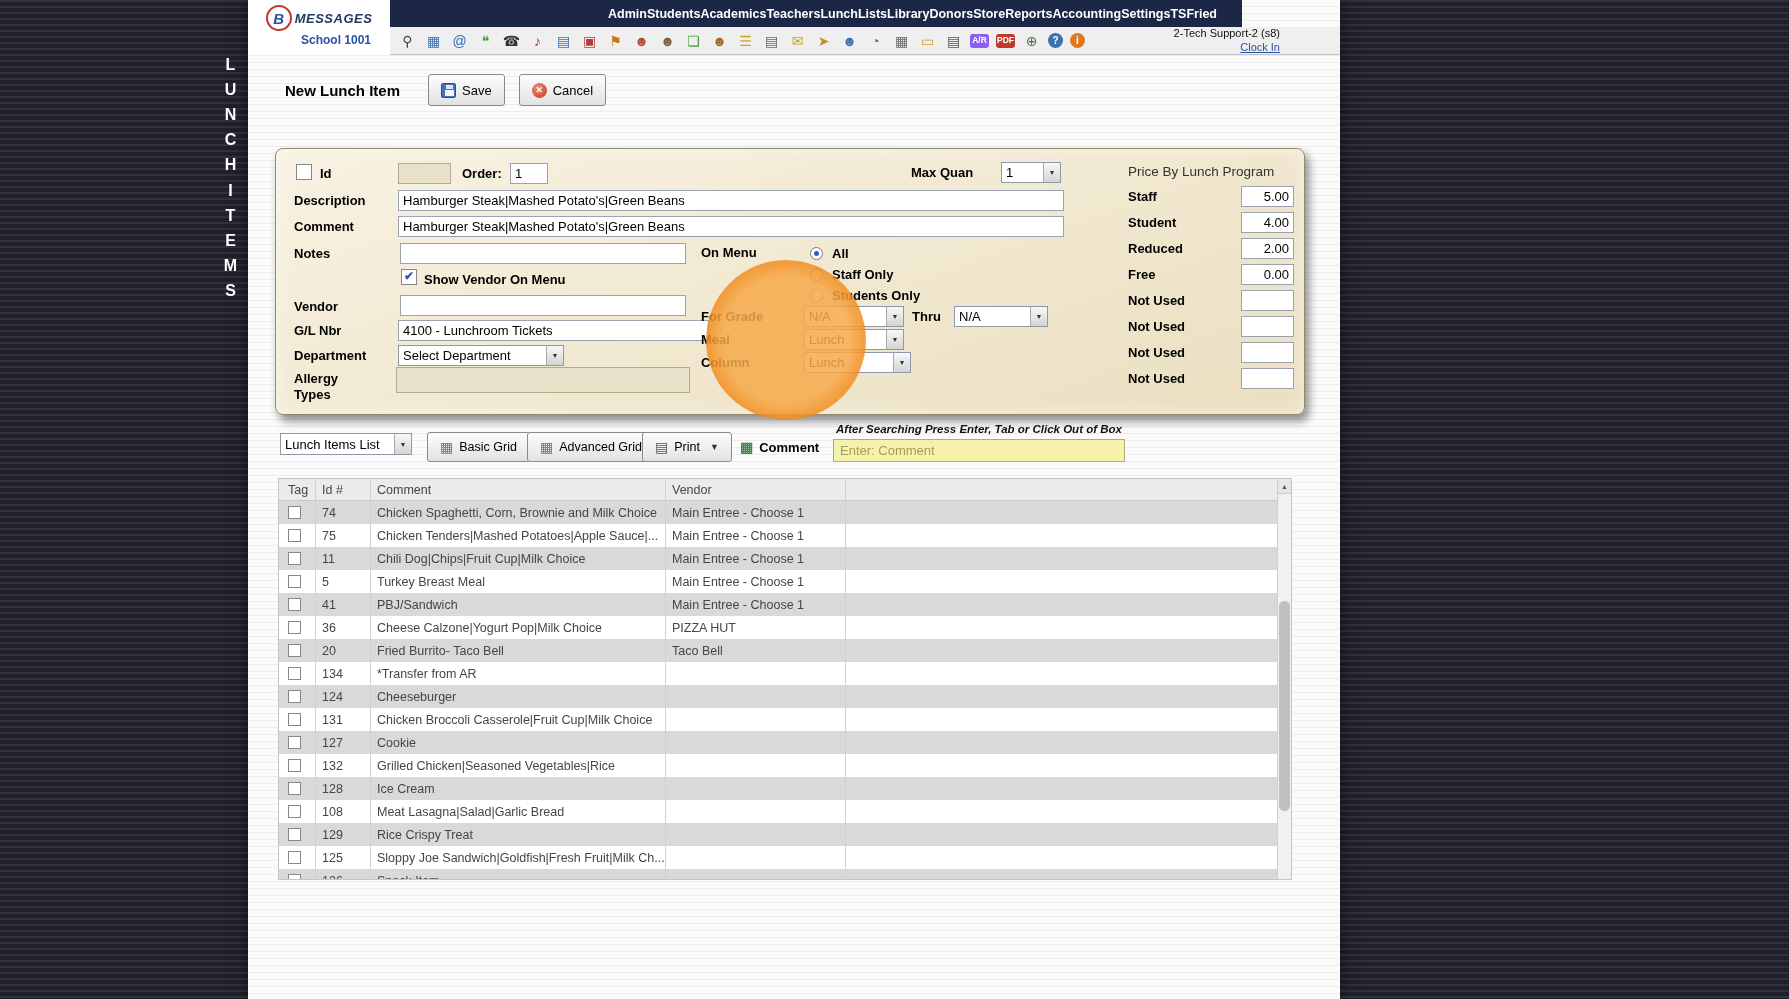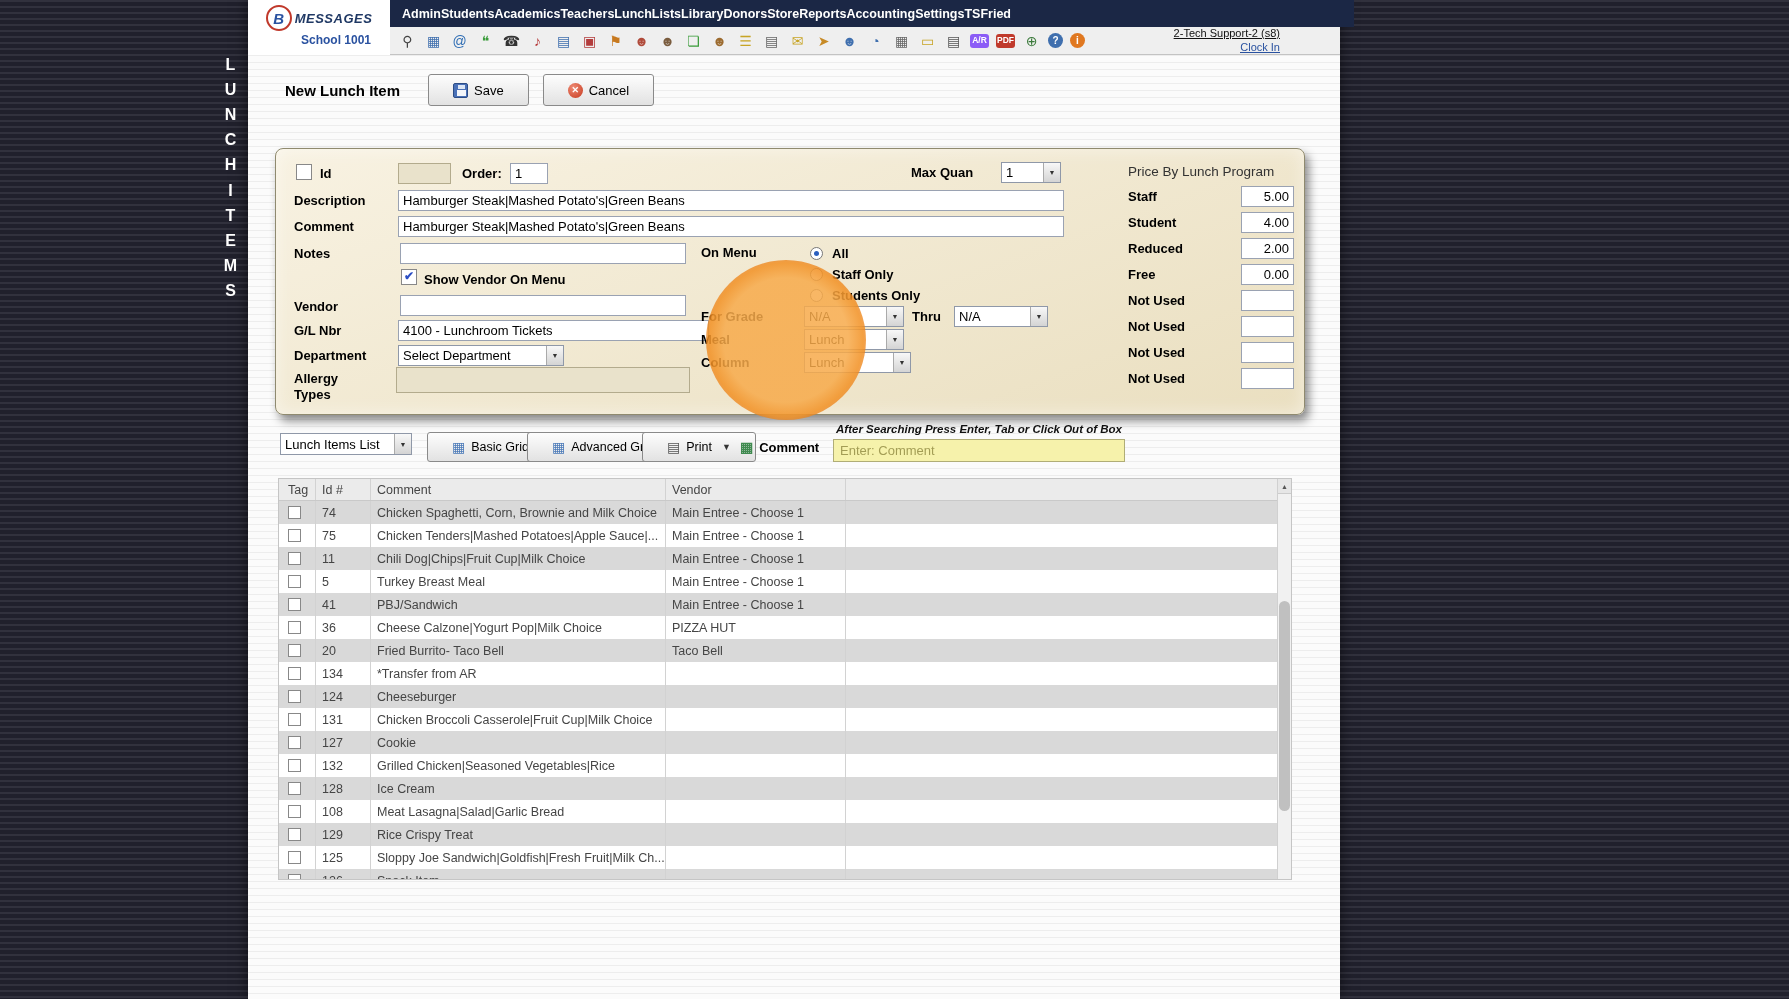--- a/index.html
+++ b/index.html
@@ -23,34 +23,34 @@
     box-shadow:0 0 14px rgba(0,0,0,.55);
   }
 
   
   .logo-box { position:absolute; left:0; top:0; width:142px; height:55px; background:#fff; display:flex; flex-direction:column; align-items:center; padding-top:5px; z-index:4; }
   .logo-top { display:flex; align-items:center; gap:3px; }
   .logo-circle { width:26px; height:26px; border-radius:50%; border:2px solid #c0392b; color:#2a52a0; font-weight:bold; font-style:italic; font-size:15px; display:flex; align-items:center; justify-content:center; background:#fff; }
   .logo-text { color:#1f3864; font-weight:bold; font-style:italic; font-size:13px; letter-spacing:.5px; }
   .logo-school { color:#2a52a0; font-weight:bold; font-size:12px; margin-top:2px; margin-left:34px; }
 
-  .navbar { position:absolute; left:142px; top:0; width:964px; height:27px; background:#1b2745; display:flex; align-items:center; justify-content:flex-start; padding:0 39px 0 12px; }
+  .navbar { position:absolute; left:142px; top:0; width:852px; height:27px; background:#1b2745; display:flex; align-items:center; justify-content:flex-end; padding:0 25px 0 12px; }
   .nav-item { color:#fff; font-size:12.5px; font-weight:bold; text-decoration:none; cursor:pointer; white-space:nowrap; }
 
   .toolbar { position:absolute; left:142px; top:27px; width:950px; height:28px; background:#efefef; border-bottom:1px solid #c3c3c3; display:flex; align-items:center; gap:7px; padding-left:8px; }
   .tb-icon { width:19px; height:19px; display:inline-flex; align-items:center; justify-content:center; font-size:14px; cursor:pointer; line-height:1; }
   .tb-icon.chip { font-size:8.5px; font-weight:bold; border-radius:3px; color:#fff; width:19px; height:14px; }
   .tb-icon.round { border-radius:50%; width:15px; height:15px; font-size:10px; }
-  .tb-right { margin-left:auto; margin-right:60px; text-align:right; font-size:11px; color:#111; line-height:1.25;text-decoration:underline; }
+  .tb-right { margin-left:auto; margin-right:60px; text-align:right; font-size:11px; color:#111; line-height:1.25; }
   .clockin { color:#2a52a0; text-decoration:underline; cursor:pointer; font-size:11px; }
 
   
   .title-row { position:absolute; left:37px; top:74px; display:flex; align-items:center; gap:14px; z-index:2; }
   .page-title { font-size:15px; font-weight:bold; color:#000; margin-right:14px; }
-  .btn { display:inline-flex; align-items:center; gap:6px; background:linear-gradient(#fdfdfd,#e2e2e2); border:1px solid #8a8a8a; border-radius:3px; height:32px; padding:0 24px; font-size:13px; color:#000; cursor:pointer; font-family:"Liberation Sans",sans-serif; }
+  .btn { display:inline-flex; align-items:center; gap:6px; background:linear-gradient(#fdfdfd,#e2e2e2); border:1px solid #8a8a8a; border-radius:3px; height:32px; padding:0 12px; font-size:13px; color:#000; cursor:pointer; font-family:"Liberation Sans",sans-serif; }
   .btn.small { height:30px; font-size:12.5px; }
   .icon-floppy { width:15px; height:15px; background:#4a71b8; border:1px solid #2d4d86; border-radius:2px; position:relative; display:inline-block; }
   .icon-floppy::before { content:''; position:absolute; top:1px; left:4px; width:7px; height:4px; background:#dce6f5; }
   .icon-floppy::after { content:''; position:absolute; bottom:1px; left:3px; width:9px; height:6px; background:#f4f6fa; }
   .icon-cancel { width:15px; height:15px; border-radius:50%; background:radial-gradient(circle at 35% 30%,#ef8a74,#c63a1f); display:inline-flex; align-items:center; justify-content:center; color:#fff; font-size:9px; font-weight:bold; }
   .icon-cancel::after { content:'✕'; }
   .icon-sheet { font-size:14px; line-height:1; color:#4a79b8; }
   .icon-sheet::after { content:'▦'; }
   .icon-print { font-size:14px; line-height:1; color:#555; }
   .icon-print::after { content:'▤'; }

